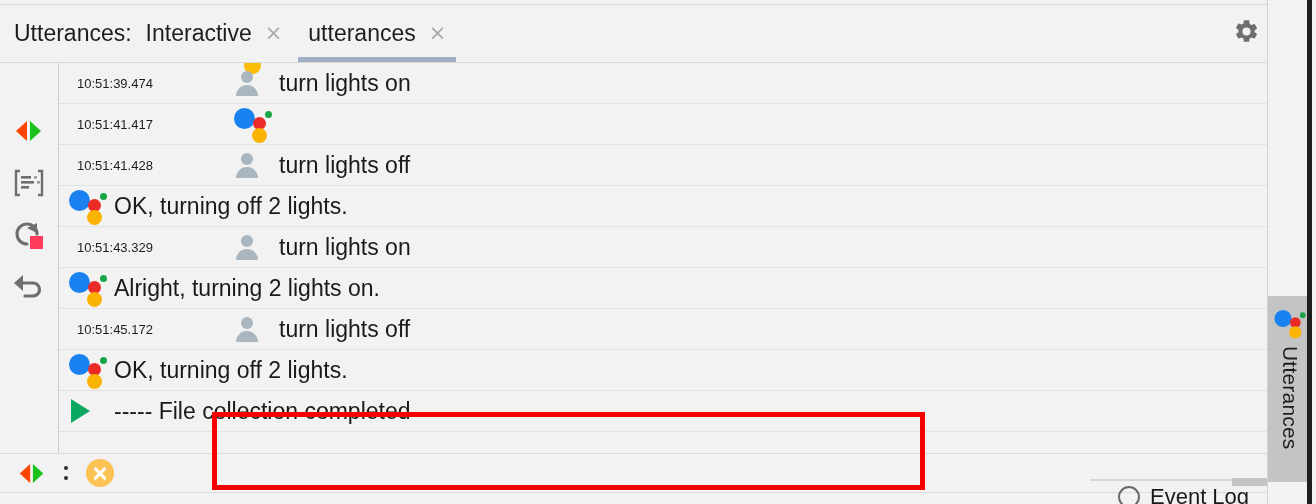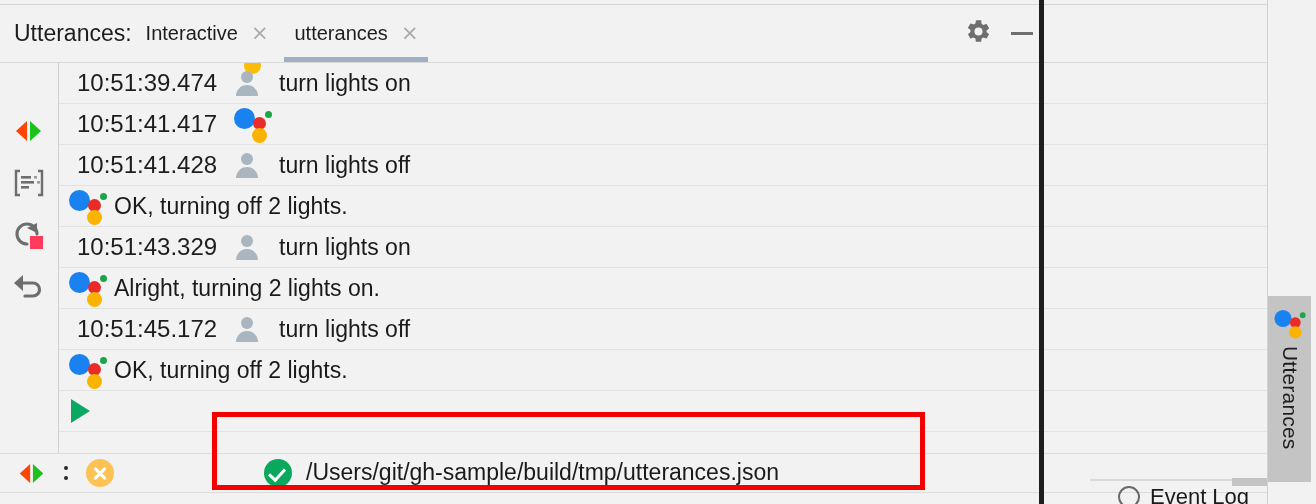--- a/index.html
+++ b/index.html
@@ -6,21 +6,21 @@
     margin: 0; padding: 0;
     width: 1316px; height: 504px;
     overflow: hidden;
     background: #f2f2f2;
     font-family: "Liberation Sans", sans-serif;
     -webkit-font-smoothing: antialiased;
   }
 
   #app {
     position: relative;
-    width: 1044px;
+    width: 1312px;
     height: 504px;
     background: #f2f2f2;
   }
 
   
   .top-rule {
     position: absolute; left: 0; top: 4px;
     width: 1267px; height: 1px; background: #d6d6d6;
   }
 
@@ -39,21 +39,21 @@
     white-space: nowrap;
   }
   .tab {
     position: relative;
     display: flex; align-items: center;
     height: 57px;
     padding: 0 12px 0 14px;
     white-space: nowrap;
     cursor: default;
   }
-  .tab-label { font-size: 20px; color: #1d1d1d; }
+  .tab-label { font-size: 23px; color: #1d1d1d; }
   .tab-close {
     margin-left: 13px;
     font-size: 21px;
     color: #a9a9a9;
     line-height: 1;
     font-family: "DejaVu Sans", sans-serif;
   }
   .tab.active .tab-underline {
     position: absolute; left: 4px; right: 2px; bottom: 0;
     height: 5px; background: #a2b0c6;
@@ -111,21 +111,21 @@
     position: relative;
     height: 40px;
     display: flex; align-items: center;
     border-bottom: 1px solid #e2e2e2;
   }
   .row:first-child { border-top: 0; }
   .ts {
     width: 165px;
     padding-left: 18px;
     box-sizing: border-box;
-    font-size: 24px;
+    font-size: 13px;
     color: #1d1d1d;
     white-space: nowrap;
   }
   .icon-cell {
     width: 55px;
     display: flex; align-items: center; justify-content: flex-start;
     padding-left: 10px;
     box-sizing: border-box;
   }
   .msg {
@@ -493,43 +493,40 @@
               <i class="c-green"></i>
             </span>
         </span>
         <span class="msg">OK, turning off 2 lights.</span>
       </div>
 
       <div class="row">
         <span class="icon-cell">
           <span class="ico-play"></span>
         </span>
+        <span class="msg mono-dash">----- File collection completed</span>
       </div>
 
     </div>
   </div>
 
   <div class="statusbar">
     <span class="sb-arrows">
       <svg width="32" height="23" viewBox="0 0 34 24" aria-hidden="true">
         <polygon points="15,2 15,22 4,12" fill="#ff4500"></polygon>
         <polygon points="18,2 18,22 29,12" fill="#1bc21b"></polygon>
       </svg>
     </span>
     <span class="sb-colon">
         <i></i>
         <i></i>
       </span>
     <span class="ico-warn"></span>
   </div>
 
-  <div class="sb-path-row">
-    <span class="ico-check"></span>
-    <span class="sb-path">/Users/git/gh-sample/build/tmp/utterances.json</span>
-  </div>
 
   <div class="annot"></div>
 
   <div class="bottom-fill"></div>
 
   <div class="eventlog-rule"></div>
   <div class="eventlog-chip"></div>
   <div class="eventlog">
     <span class="eventlog-ico"></span>
     <span class="eventlog-label">Event Log</span>

